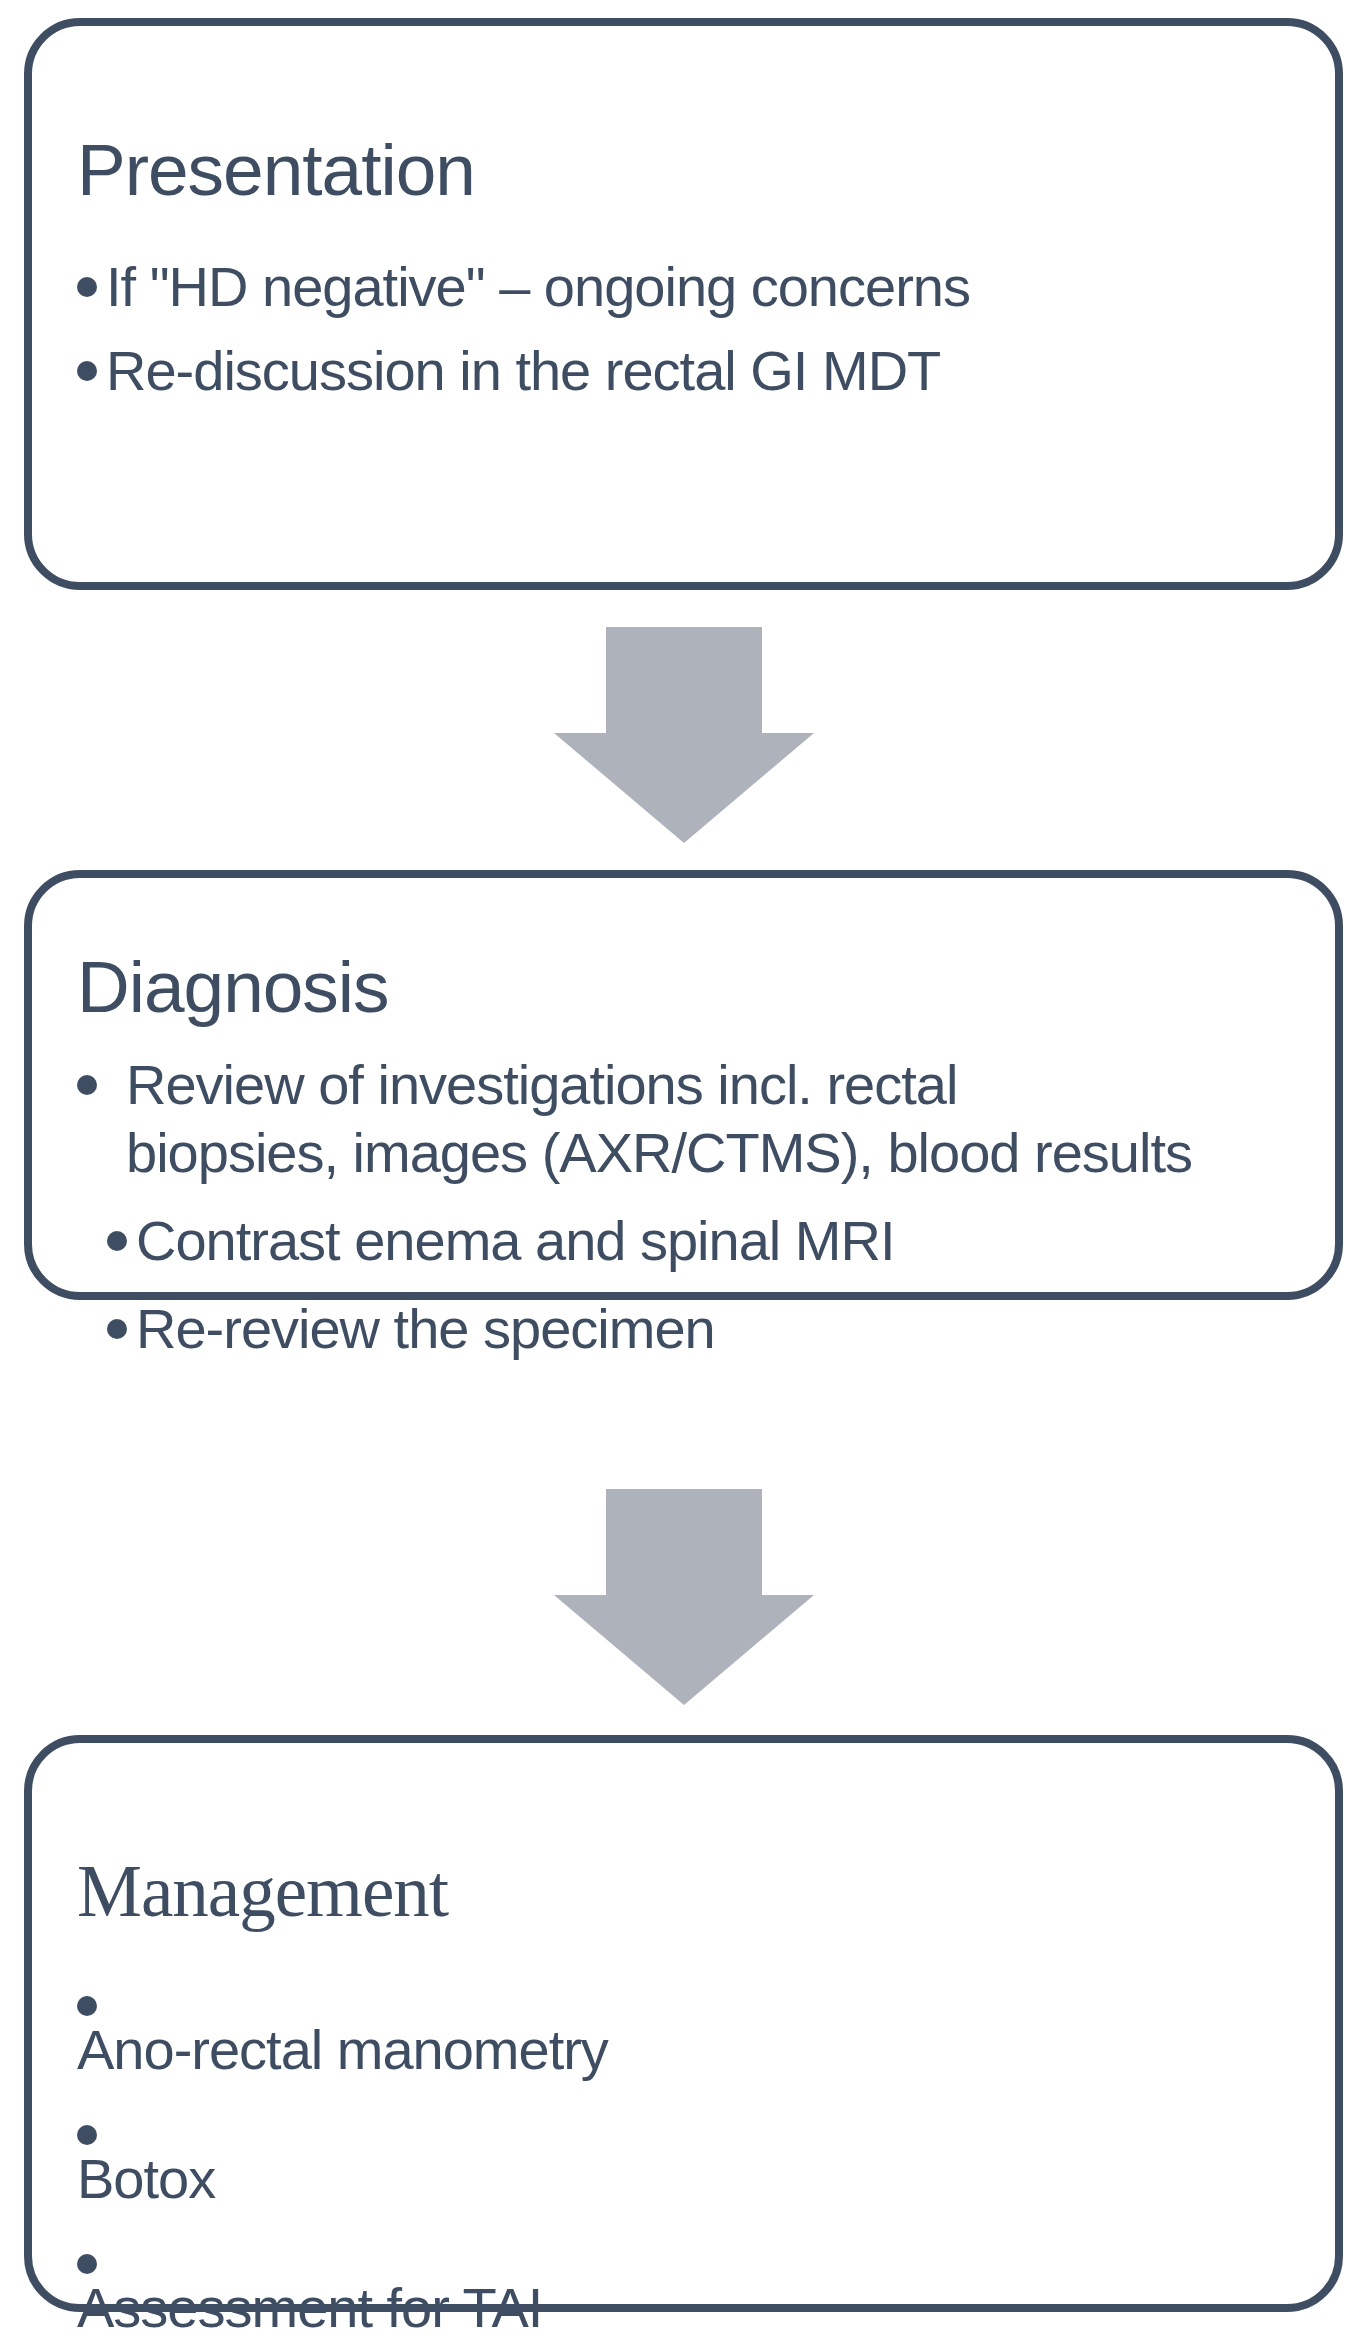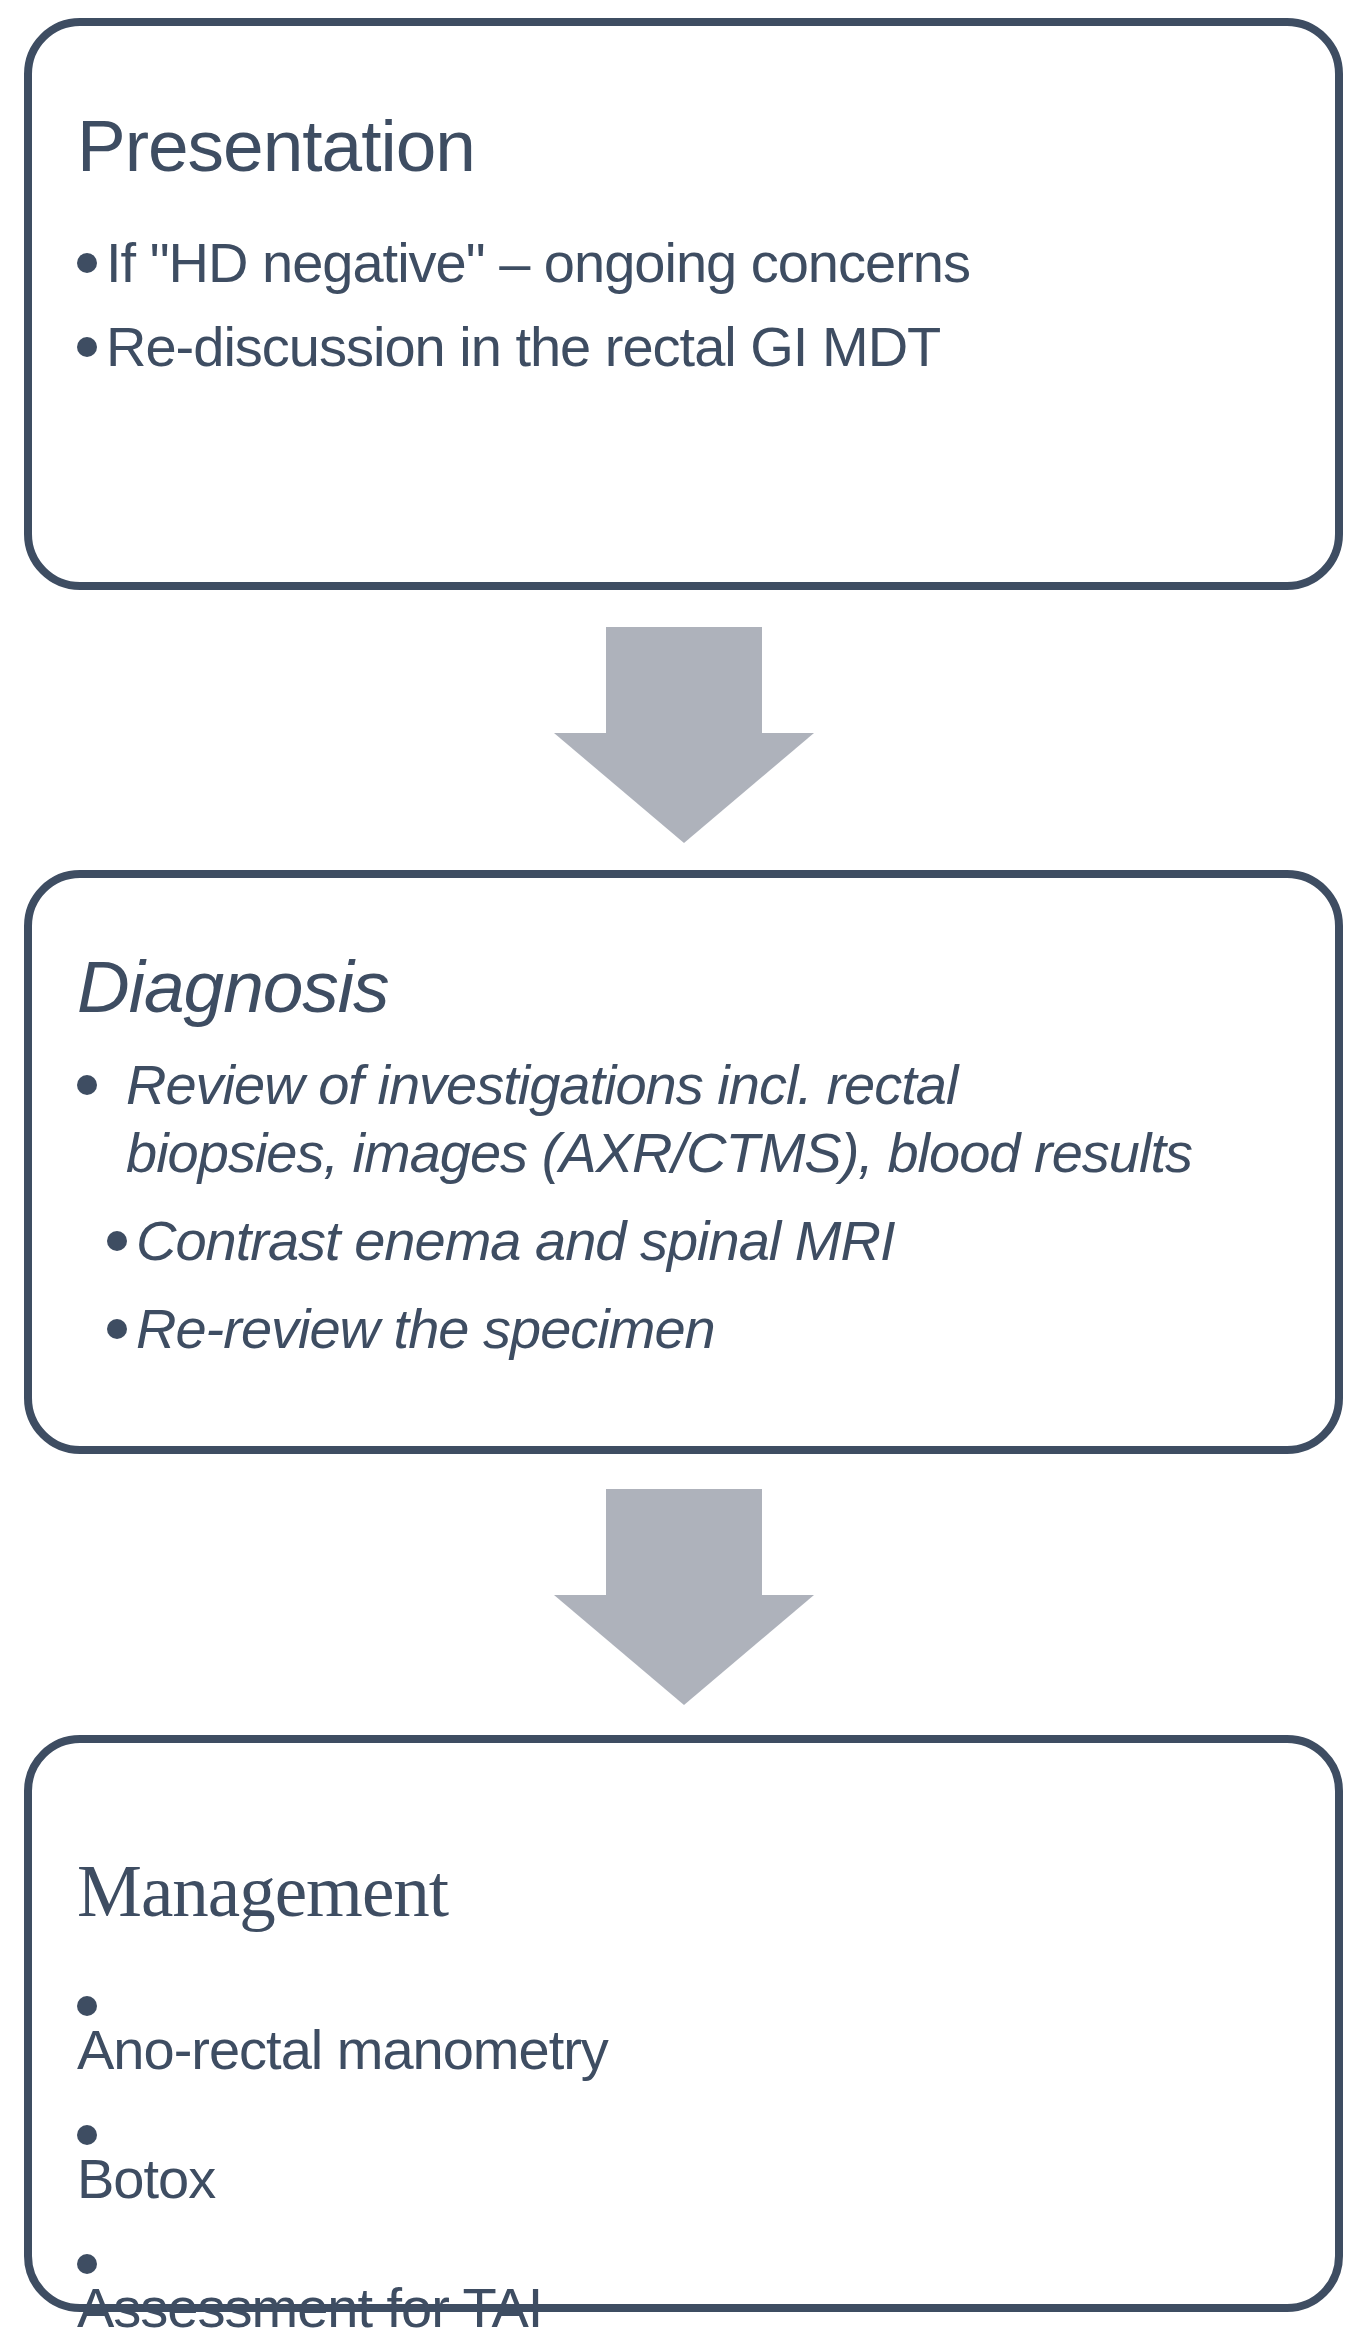--- a/index.html
+++ b/index.html
@@ -18,35 +18,35 @@
   .box {
     position: absolute;
     left: 24px;
     width: 1319px;
     box-sizing: border-box;
     border: 8px solid #3E4D62;
     border-radius: 56px;
     background: #ffffff;
   }
   #box-presentation { top: 18px;   height: 572px; }
-  #box-diagnosis    { top: 870px;  height: 584px; font-style: italic; }
+  #box-diagnosis    { top: 870px;  height: 430px; }
   #box-management   { top: 1735px; height: 577px; }
 
   .box-inner {
     padding: 0 36px 0 45px;
   }
   .box-title {
     margin: 0;
     font-size: 73px;
     line-height: 88px;
     font-weight: 400;
     letter-spacing: -1px;
     color: #3E4D62;
   }
-  #box-presentation .box-title { margin-top: 76px; }
+  #box-presentation .box-title { margin-top: 100px; }
   #box-diagnosis    .box-title { margin-top: 65px; }
   #box-management   .box-title { margin-top: 105px; font-family: Liberation Serif, serif; }
 
   ul.bullets {
     list-style: none;
     margin: 0;
     padding: 0;
   }
   #box-presentation ul.bullets { margin-top: 39px; }
   #box-diagnosis    ul.bullets { margin-top: 20px; }

